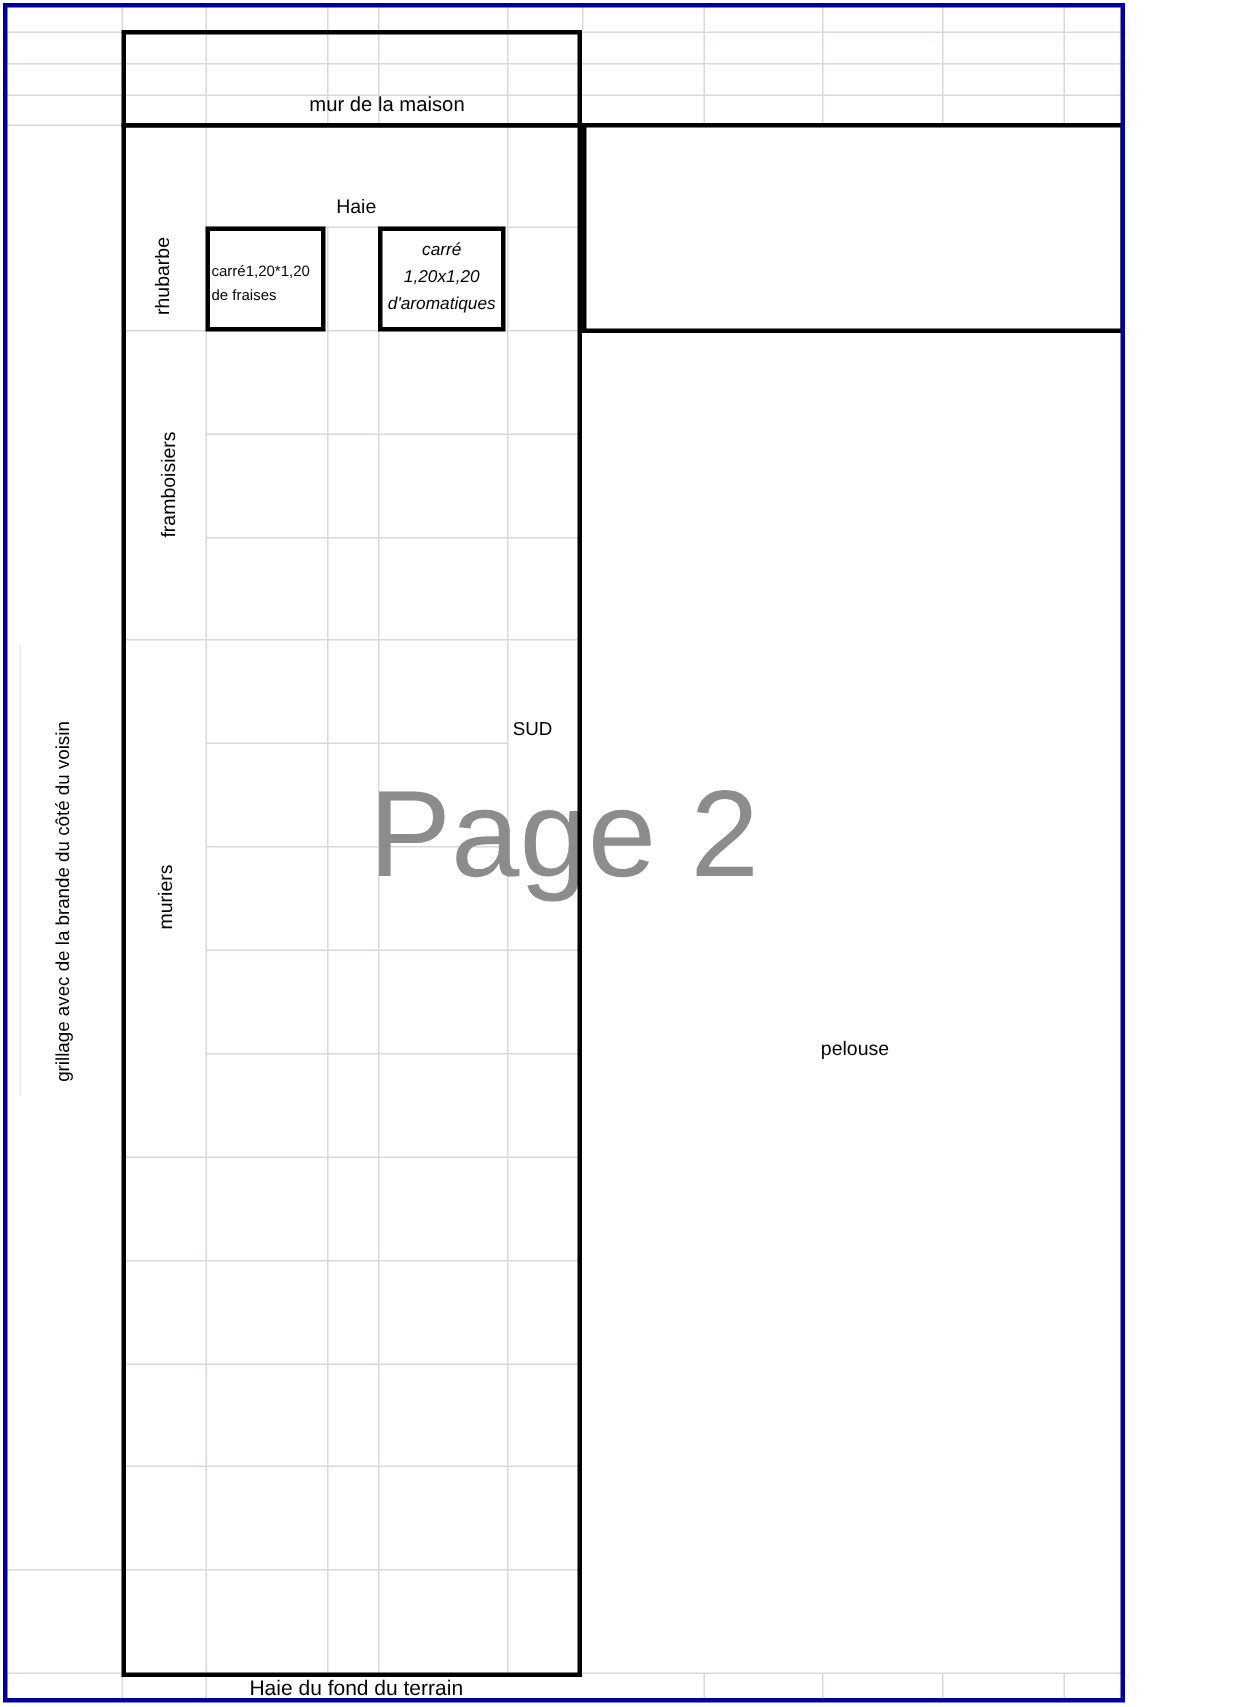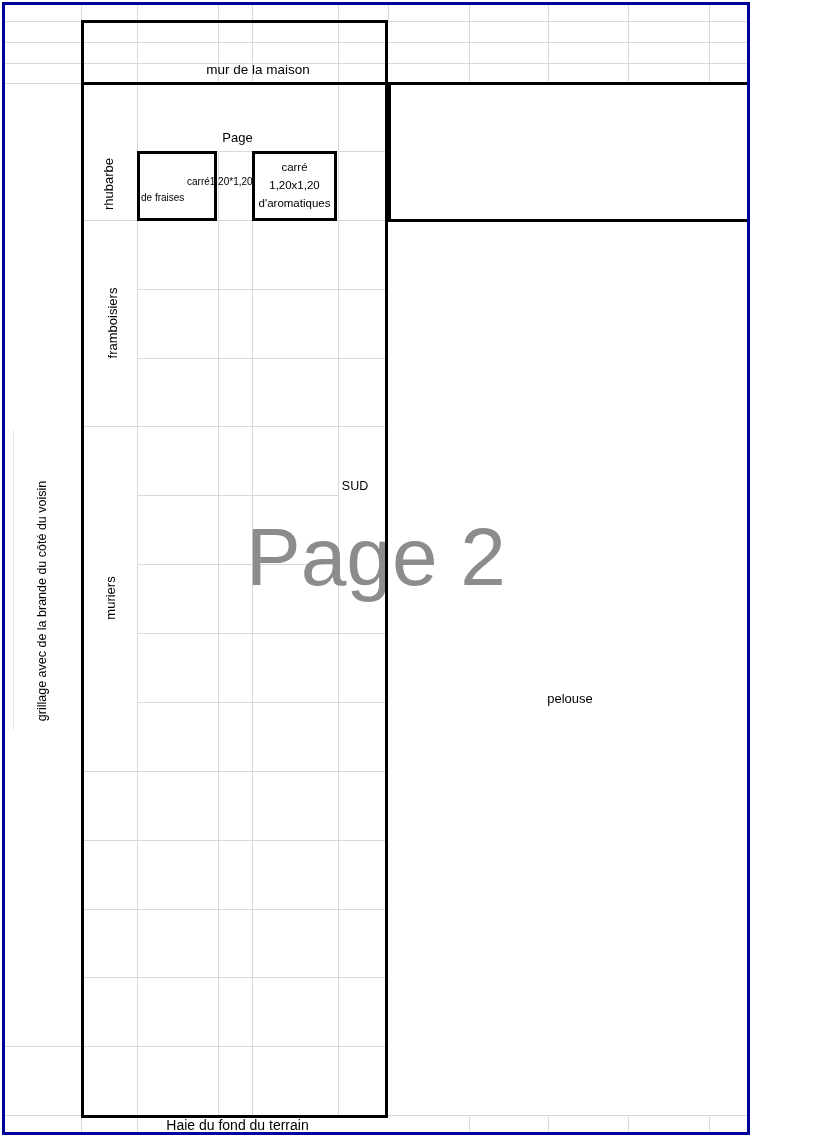--- a/index.html
+++ b/index.html
@@ -67,31 +67,31 @@
   <div id="watermark" class="abs" style="left: 246px; top: 516px; color: rgb(140, 140, 140);">Page 2</div>
 
   <div class="blackbox" style="left:81px;top:20px;width:307px;height:65px;"></div>
   <div class="blackbox" style="left:81px;top:82px;width:307px;height:1036px;"></div>
   <div class="blackbox" style="left:388px;top:82px;width:362px;height:140px;"></div>
   <div class="blackbox" style="left:137px;top:151px;width:80px;height:70px;"></div>
   <div class="blackbox" style="left:252px;top:151px;width:85px;height:70px;"></div>
 
   <div class="lbl ctr" style="left:81px;top:62px;width:354px;font-size:13.5px;">mur de la maison</div>
 
-  <div class="lbl ctr" style="left:137px;top:130px;width:201px;font-size:13px;">Page</div>
+  <div class="lbl ctr" style="left:137px;top:130px;width:201px;font-size:13px;">Haie</div>
 
 
   <div class="rot" style="left:108px;top:184px;font-size:13px;">rhubarbe</div>
 
   <div class="lbl" style="left:141px;top:174px;font-size:10px;line-height:16px;">
-    <span style="display:block;margin-left:46px;">carré1,20*1,20</span>
+    <span style="display:block;">carré1,20*1,20</span>
     <span style="display:block;">de fraises</span>
   </div>
 
-  <div class="lbl ctr" style="left:255px;top:158px;width:79px;font-size:11.5px;line-height:18px;">
+  <div class="lbl ctr" style="left:255px;top:158px;width:79px;font-size:11.5px;line-height:18px;font-style:italic;">
     <span style="display:block;">carré</span>
     <span style="display:block;">1,20x1,20</span>
     <span style="display:block;">d'aromatiques</span>
   </div>
 
   <div class="rot" style="left:112px;top:323px;font-size:13px;">framboisiers</div>
 
   <div class="lbl ctr" style="left:330px;top:479px;width:50px;font-size:12.5px;">SUD</div>
 
   <div class="rot" style="left:110px;top:598px;font-size:13px;">muriers</div>

